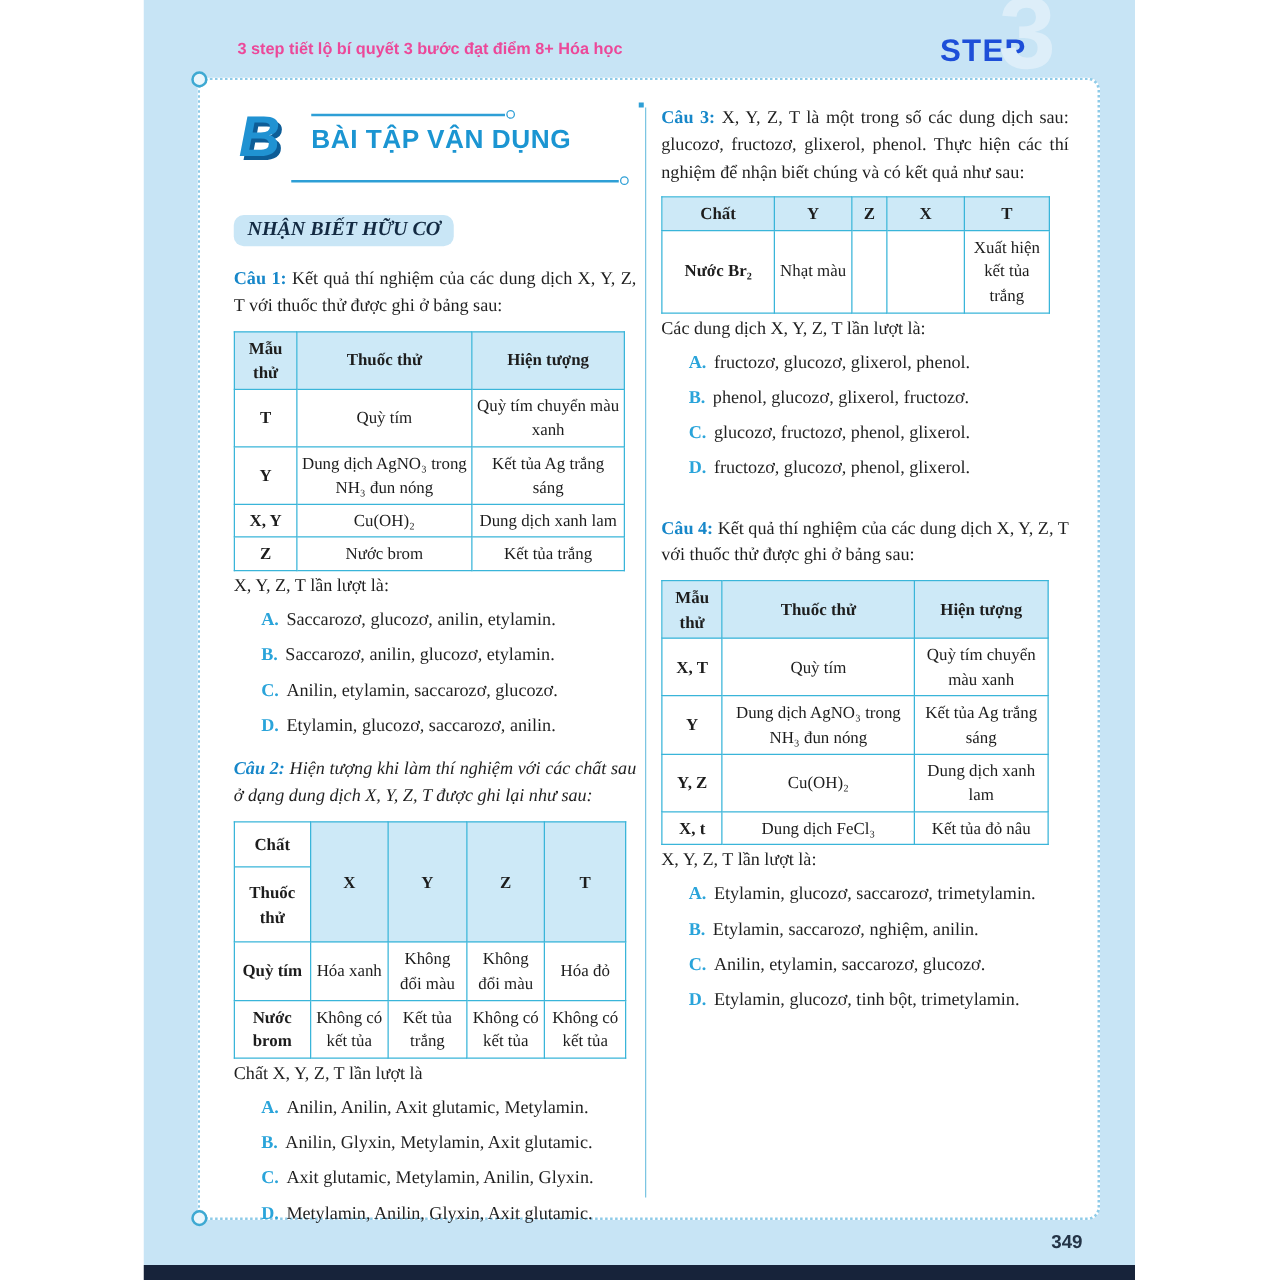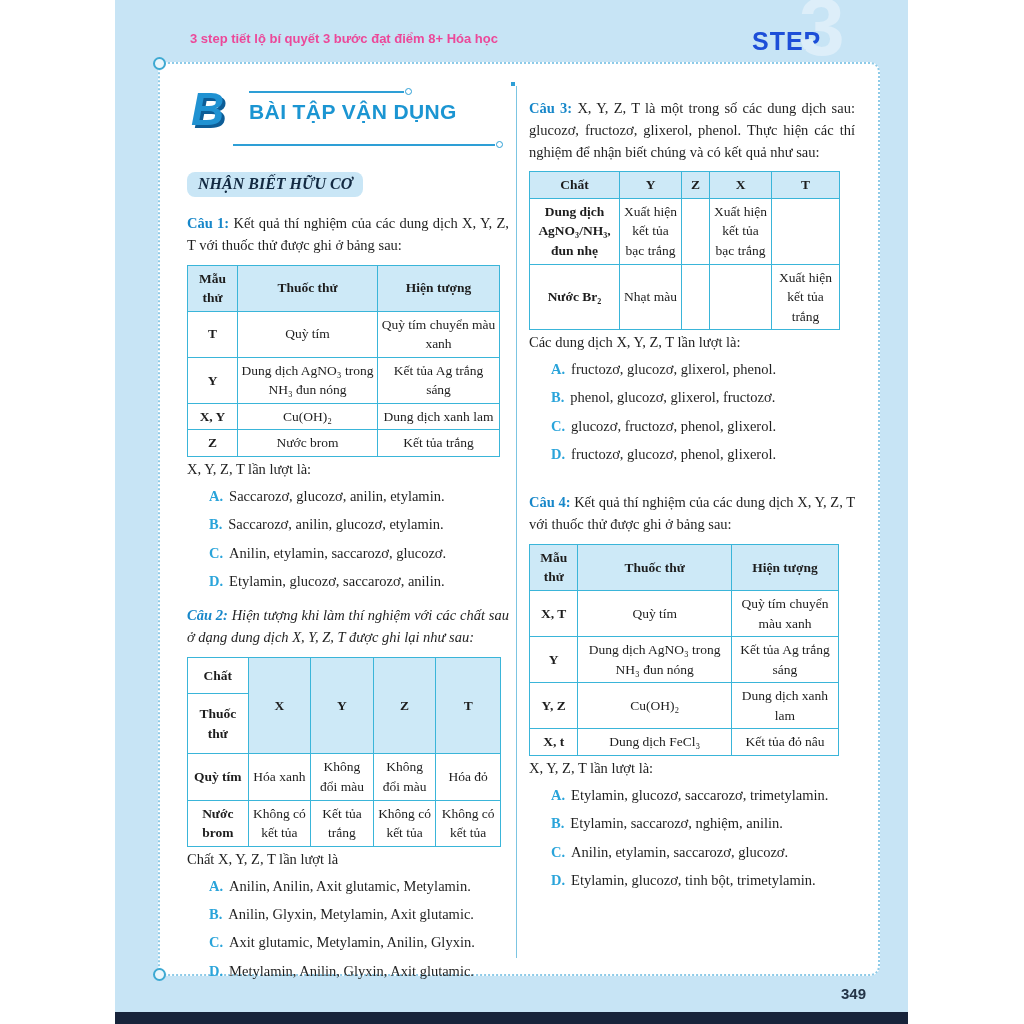--- a/index.html
+++ b/index.html
@@ -215,44 +215,37 @@
         <span>Axit glutamic, Metylamin, Anilin, Glyxin.</span>
       </div>
     <div class="opt">
         <span class="opt-letter">D.</span>
         <span>Metylamin, Anilin, Glyxin, Axit glutamic.</span>
       </div>
   </div>
 
   <div class="col-right">
 
-    <p class="q-intro" style="margin-top:14px;"><span class="q-label">Câu 3:</span><span> X, Y, Z, T là một trong số các dung dịch sau: glucozơ, fructozơ, glixerol, phenol. Thực hiện các thí nghiệm để nhận biết chúng và có kết quả như sau:</span></p>
+    <p class="q-intro" style="margin-top:0;"><span class="q-label">Câu 3:</span><span> X, Y, Z, T là một trong số các dung dịch sau: glucozơ, fructozơ, glixerol, phenol. Thực hiện các thí nghiệm để nhận biết chúng và có kết quả như sau:</span></p>
 
     <table class="q-table" style="width:310px;">
       <colgroup>
           <col style="width:90px;">
           <col style="width:62px;">
           <col style="width:28px;">
           <col style="width:62px;">
           <col style="width:68px;">
         </colgroup>
       <tbody>
           <tr>
         <th>Chất</th>
         <th>Y</th>
         <th>Z</th>
         <th>X</th>
         <th>T</th>
-      </tr>
-      <tr>
-        <td class="lbl">Dung dịch AgNO₃/NH₃, đun nhẹ</td>
-        <td>Xuất hiện kết tủa bạc trắng</td>
-        <td></td>
-        <td>Xuất hiện kết tủa bạc trắng</td>
-        <td></td>
       </tr>
       <tr>
         <td class="lbl">Nước Br₂</td>
         <td>Nhạt màu</td>
         <td></td>
         <td></td>
         <td>Xuất hiện kết tủa trắng</td>
       </tr>
     </tbody>
       </table>

